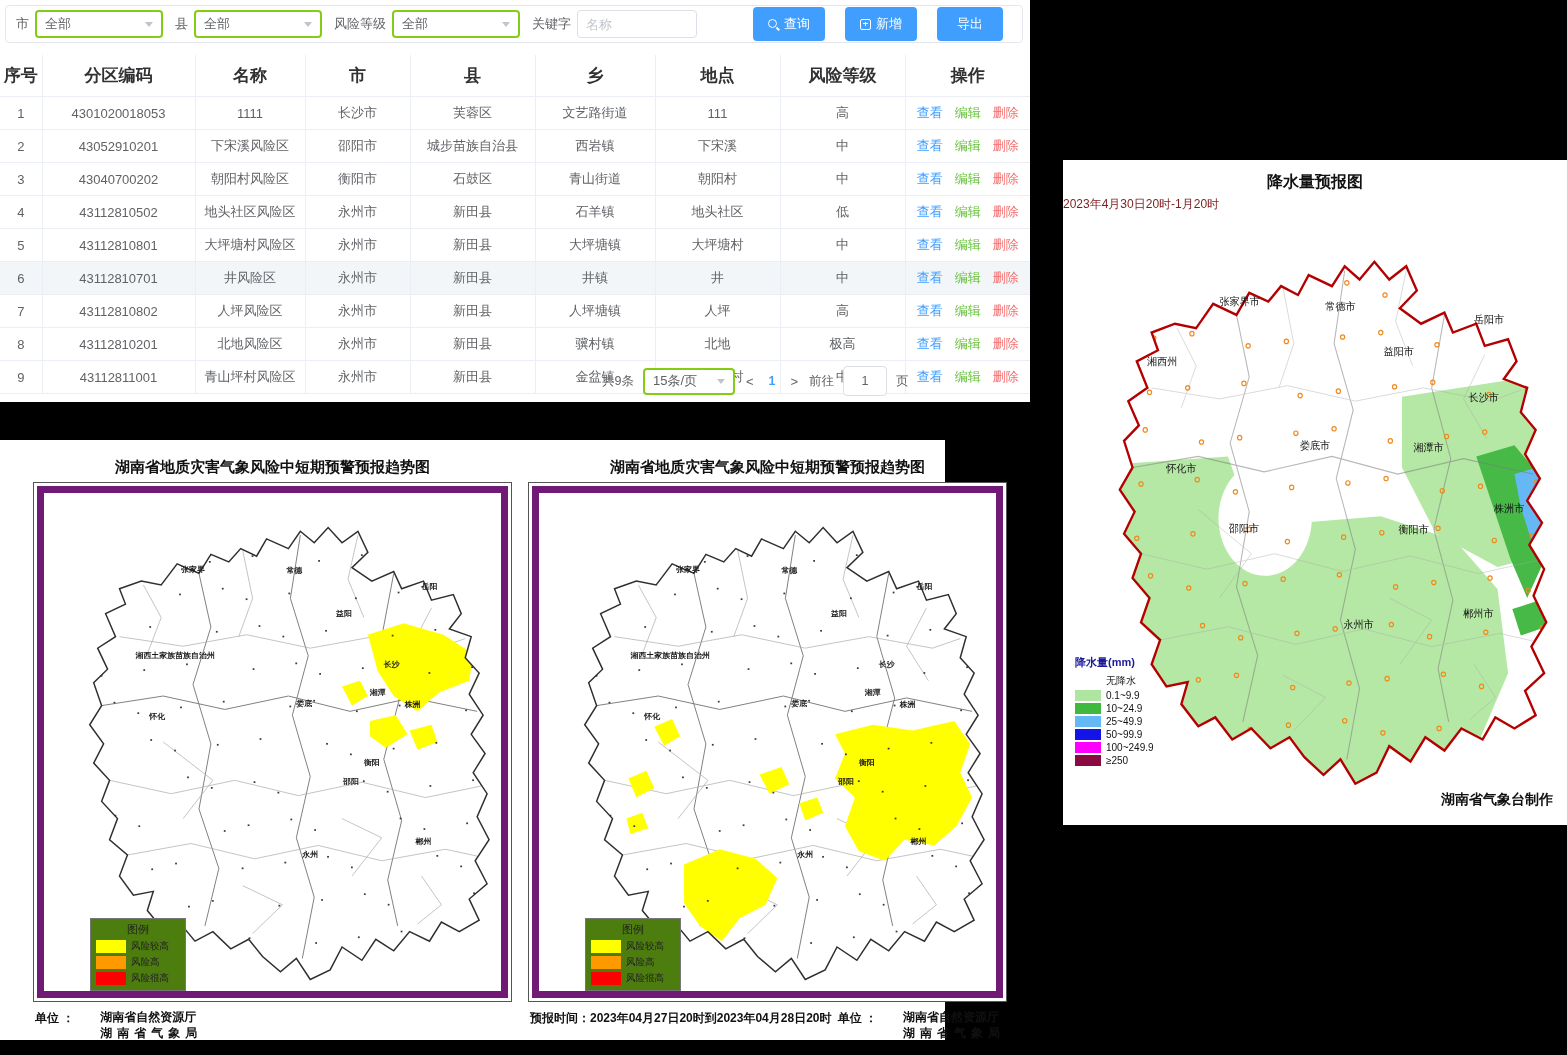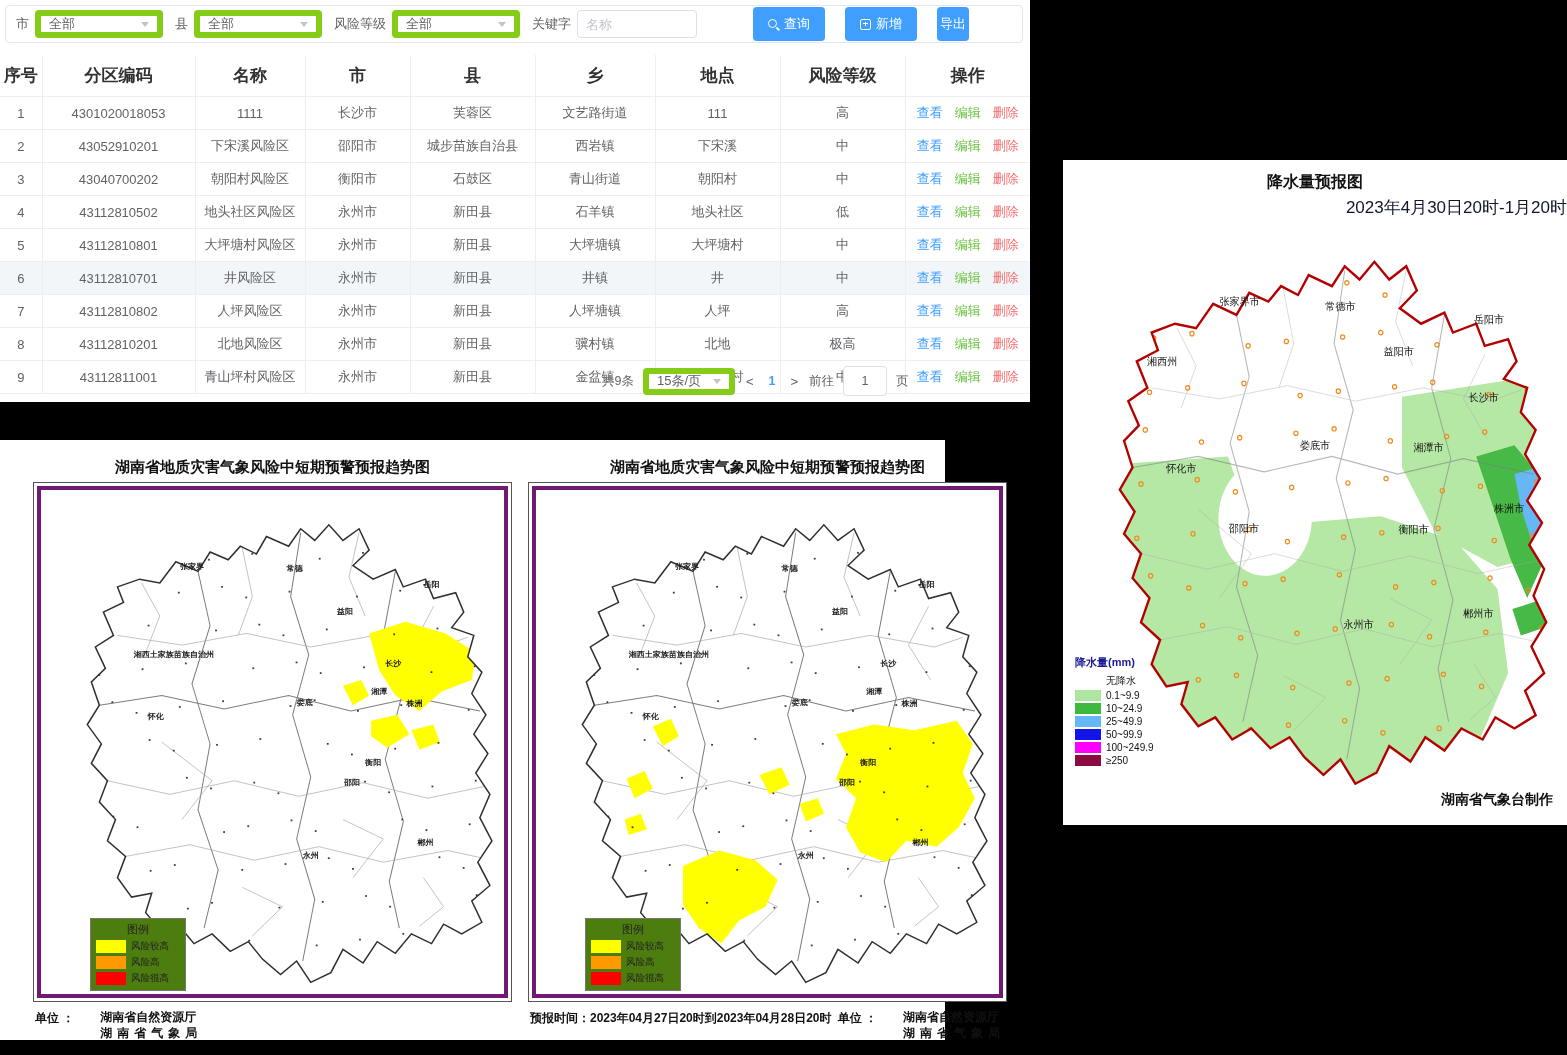--- a/index.html
+++ b/index.html
@@ -4,34 +4,34 @@
 <style>
   html,body{margin:0;padding:0;}
   body{width:1567px;height:1055px;background:#000;position:relative;overflow:hidden;
        font-family:"Liberation Sans","DejaVu Sans",sans-serif;}
   .panel{position:absolute;background:#fff;}
   
   .table-panel{left:0;top:0;width:1030px;height:402px;}
   .filter-card{position:absolute;left:5px;top:5px;width:1018px;height:38px;border:1px solid #e4e7ed;
                border-radius:4px;display:flex;align-items:center;padding:0 8px;box-sizing:border-box;}
   .flabel{font-size:13px;color:#606266;margin:0 6px 0 2px;white-space:nowrap;}
-  .select{height:28px;border:6px solid #84cc16;border-radius:4px;background:#fff;display:flex;
+  .select{height:28px;border:2px solid #84cc16;border-radius:4px;background:#fff;display:flex;
           align-items:center;justify-content:space-between;padding:0 8px;box-sizing:border-box;cursor:pointer;}
   .sel-val{font-size:13px;color:#606266;}
   .caret{width:0;height:0;border-left:4px solid transparent;border-right:4px solid transparent;
          border-top:5px solid #c0c4cc;margin-left:6px;}
   .w128{width:128px;margin-right:10px;}
   .kw-input{width:120px;height:28px;border:1px solid #dcdfe6;border-radius:4px;padding:0 8px;
             box-sizing:border-box;font-size:13px;color:#606266;outline:none;}
   .kw-input::placeholder{color:#c0c4cc;}
   .btn{display:inline-flex;align-items:center;gap:5px;background:#409eff;color:#fff;border:none;
        border-radius:4px;font-size:13px;padding:8px 15px;cursor:pointer;}
   .btn-search{margin-left:56px;}
   .btn-add{margin-left:20px;}
-  .btn-export{margin-left:20px;padding:8px 3px;}
+  .btn-export{margin-left:20px;padding:8px 20px;}
   .icon-search{width:11px;height:11px;position:relative;display:inline-block;}
   .icon-search::before{content:'';position:absolute;left:0;top:0;width:7px;height:7px;border:1.4px solid #fff;border-radius:50%;}
   .icon-search::after{content:'';position:absolute;right:-1px;bottom:0;width:4px;height:1.6px;background:#fff;transform:rotate(45deg);}
   .icon-add{width:11px;height:11px;position:relative;display:inline-block;border:1.3px solid #fff;border-radius:2px;box-sizing:border-box;}
   .icon-add::before{content:'';position:absolute;left:2px;top:3.6px;width:4.5px;height:1.3px;background:#fff;}
   .icon-add::after{content:'';position:absolute;left:3.6px;top:2px;width:1.3px;height:4.5px;background:#fff;}
   table.rtable{position:absolute;left:0;top:55px;width:1030px;border-collapse:collapse;table-layout:fixed;}
   .rtable th{font-size:17px;color:#303133;font-weight:bold;text-align:center;padding:9px 2px;
              border-bottom:1px solid #ebeef5;border-right:1px solid #ebeef5;background:#fff;}
   .rtable td{font-size:13px;color:#606266;text-align:center;padding:7px 2px;
@@ -49,37 +49,37 @@
   .pg-arrow{color:#606266;font-size:13px;cursor:pointer;padding:0 2px;}
   .pg-page{color:#409eff;font-weight:bold;cursor:pointer;padding:0 4px;}
   .pg-input{width:38px;height:26px;border:1px solid #dcdfe6;border-radius:4px;text-align:center;
             font-size:12.5px;color:#606266;outline:none;}
   
   .maps-panel{left:0;top:440px;width:945px;height:600px;}
   .trend-map{position:absolute;top:18px;width:479px;}
   .tm1{left:33px;} .tm2{left:528px;}
   .map-title{text-align:center;font-size:15px;font-weight:bold;color:#111;margin-bottom:5px;}
   .map-box{position:relative;height:518px;border:1px solid #555;background:#fff;}
-  .map-inner{position:absolute;left:3px;top:3px;right:3px;bottom:3px;border:4px solid #701a75;}
+  .map-inner{position:absolute;left:3px;top:3px;right:3px;bottom:3px;border:7px solid #701a75;}
   .map-inner svg{width:100%;height:100%;display:block;}
   .map-legend{position:absolute;left:14px;bottom:10px;width:96px;border:1px solid #777;background:#4d7c0f;
               padding:3px 5px 5px 5px;box-sizing:border-box;margin-left:42px;}
   .ml-title{text-align:center;font-size:11px;color:#222;margin-bottom:3px;}
   .lg-row{display:flex;align-items:center;margin-top:3px;}
   .lg-sw{width:30px;height:13px;margin-right:5px;flex:none;}
   .lg-lb{font-size:9.5px;color:#222;white-space:nowrap;}
   .map-footer{display:flex;justify-content:space-between;margin-top:8px;padding:0 2px;
               font-size:12px;font-weight:bold;color:#111;}
   .ft-right{display:flex;gap:26px;}
   .orgs{display:flex;flex-direction:column;line-height:1.3;}
   .org2{letter-spacing:5px;}
   
   .precip-panel{left:1063px;top:160px;width:504px;height:665px;}
   .pp-title{position:absolute;top:12px;width:100%;text-align:center;font-size:16px;font-weight:bold;color:#111;}
-  .pp-sub{position:absolute;top:36px;width:100%;text-align:right;font-size:17px;color:#0f172a;}
+  .pp-sub{position:absolute;top:36px;width:100%;text-align:left;font-size:12px;color:#7f1d1d;}
   .pp-svg{position:absolute;left:8px;top:62px;width:488px;height:575px;}
   .pp-legend{position:absolute;left:12px;top:495px;}
   .ppl-title{font-size:11px;font-weight:bold;color:#1b1b99;margin-bottom:4px;}
   .pp-legend .lg-row{margin-top:2px;}
   .pp-legend .lg-sw{width:26px;height:11px;margin-right:5px;}
   .pp-legend .lg-sw.hidden-sw{visibility:hidden;}
   .pp-legend .lg-lb{font-size:10px;color:#111;}
   .pp-credit{position:absolute;right:14px;bottom:16px;font-size:14px;font-weight:bold;color:#111;}
   
   .city-label-trend{font-size:8px;fill:#1c1c1c;text-anchor:middle;font-weight:bold;}

